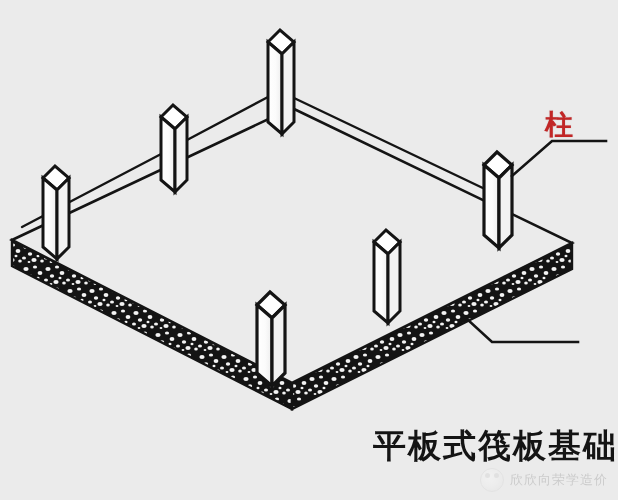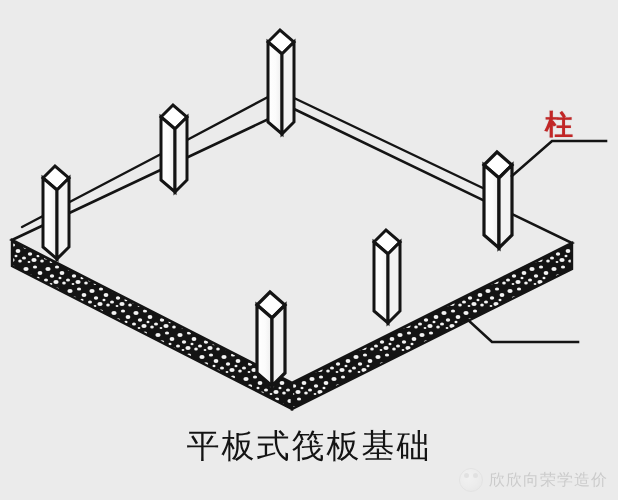--- a/index.html
+++ b/index.html
@@ -9,24 +9,24 @@
     font-family:"Liberation Sans", sans-serif;
     overflow:hidden;
     position:relative;
   }
   #stage{position:absolute;left:0;top:0;width:618px;height:500px;}
   svg.diagram{position:absolute;left:0;top:0;width:618px;height:500px;display:block;}
 
   .caption{
     position:absolute;
     left:0; top:424px; width:618px;
-    text-align:center;
+    text-align:right;
     font-family:"DejaVu Sans", sans-serif;
     font-size:33px;
-    font-weight:400;
+    font-weight:700;
     color:#141414;
     letter-spacing:2px;
     white-space:nowrap;
   }
 
   .label-red{
     position:absolute;
     font-family:"DejaVu Sans", sans-serif;
     font-size:28px;
     font-weight:700;
@@ -40,21 +40,21 @@
   .watermark{
     position:absolute;
     right:10px; bottom:8px;
     display:flex;
     align-items:center;
     gap:6px;
     opacity:0.33;
   }
   .watermark .wm-text{
     font-family:"DejaVu Sans", sans-serif;
-    font-size:16px;
+    font-size:13px;
     color:#8d8d8d;
     letter-spacing:1px;
     white-space:nowrap;
   }
   .wm-logo{
     width:22px;height:22px;border-radius:50%;
     background:radial-gradient(circle at 40% 38%, #ffffff 0%, #f2f2f2 48%, #d8d8d8 100%);
     border:1px solid #d2d2d2;
     position:relative;
     flex:0 0 auto;

